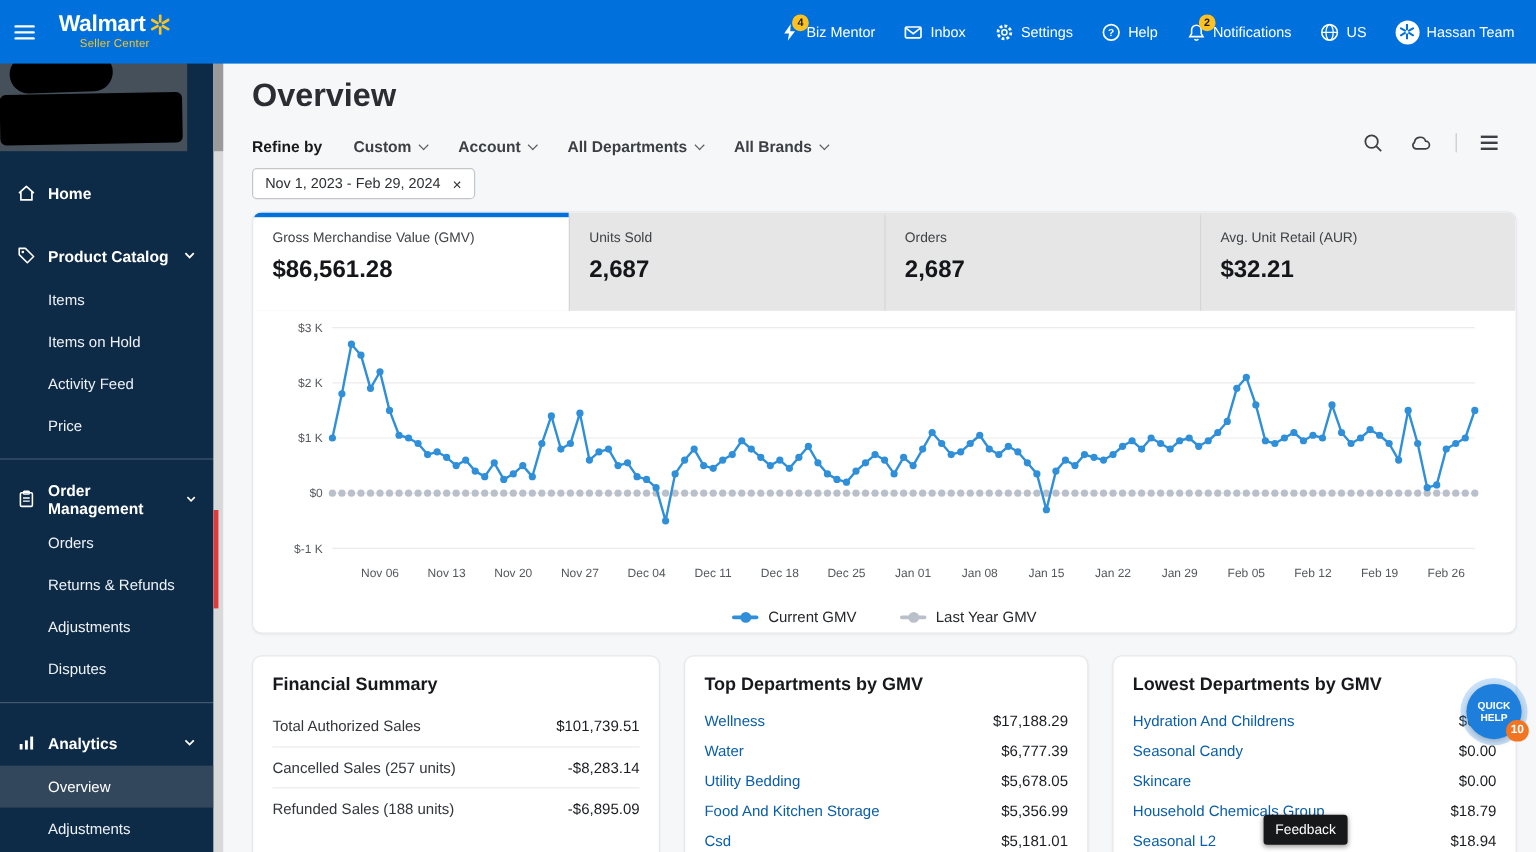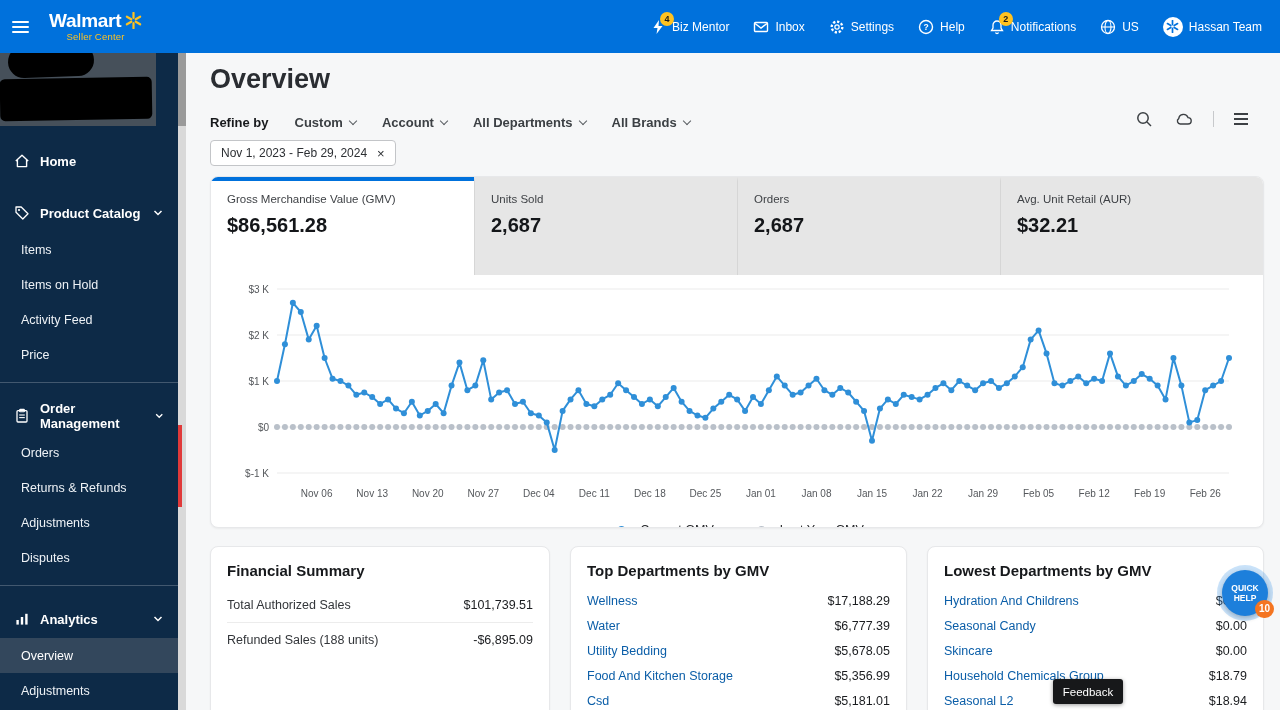--- a/index.html
+++ b/index.html
@@ -46,21 +46,21 @@
   .redact.r2 { left:0px; top:38px; width:152px; height:42px; border-radius:5px; transform:rotate(-1deg); }
   .side-nav { padding-top:16px; }
   .side-item {
     display:flex; align-items:center; gap:10px; padding:0 14px; height:38px;
     font-size:13px; font-weight:700; cursor:pointer;
   }
   .sicon { width:16px; height:16px; flex:0 0 16px; }
   .side-chev { width:12px; height:12px; margin-left:auto; }
   .group { margin-top:14px; }
   .side-sub {
-    display:flex; align-items:center; height:35px; padding-left:21px;
+    display:flex; align-items:center; height:35px; padding-left:40px;
     font-size:12.5px; color:#eef2f6; cursor:pointer;
   }
   .side-sub.active { background:#33475c; color:#fff; }
   .side-divider { height:1px; background:rgba(255,255,255,0.22); margin:10px 0 0 0; }
 
   
   .scroll-strip { position:absolute; left:178px; top:40px; width:8px; height:670px; background:#d9d9d9; z-index:21; }
   .scroll-thumb-top { position:absolute; left:0; top:2px; width:8px; height:84px; background:#9a9a9a; }
   .scroll-thumb-red { position:absolute; left:0; top:385px; width:4px; height:82px; background:#e03a3a; cursor:grab; }
 
@@ -85,21 +85,21 @@
     font-size:12px; color:#2c2f33; cursor:pointer;
   }
   .chip-close { font-size:13px; color:#2c2f33; cursor:pointer; line-height:1; }
 
   
   .big-card {
     position:absolute; left:24px; top:136px; width:1054px; height:352px;
     background:#fff; border:1px solid #e7e8ea; border-radius:8px;
     box-shadow:0 1px 2px rgba(0,0,0,0.05); overflow:hidden;
   }
-  .tabs-row { display:flex; height:98px; background:#e6e6e6; }
+  .tabs-row { display:flex; height:82px; background:#e6e6e6; }
   .metric-tab { flex:1 1 25%; padding:12px 16px 0 16px; cursor:pointer; border-top:4px solid transparent; position:relative; }
   .metric-tab + .metric-tab { border-left:1px solid #d6d6d6; }
   .metric-tab.selected { background:#fff; border-top:4px solid #0071dc; }
   .metric-label { font-size:11.5px; color:#3f4246; }
   .metric-value { font-size:20px; font-weight:700; color:#141619; margin-top:9px; }
   .chart-wrap { position:relative; height:236px; }
   #gmv-chart { display:block; margin:4px 0 0 14px; }
   .legend-row { display:flex; align-items:center; justify-content:center; gap:36px; height:30px; }
   .legend-item { display:flex; align-items:center; gap:8px; font-size:12.5px; color:#26282b; cursor:pointer; }
   .legend-line { position:relative; width:22px; height:3px; border-radius:2px; display:inline-block; }
@@ -681,20 +681,24 @@
     </section>
 
     <section class="bottom-card financial">
       <div class="card-title">Financial Summary</div>
       <div class="rows rows-lines">
           <div class="card-row">
             <span class="row-label">Total Authorized Sales</span>
             <span class="row-value">$101,739.51</span>
           </div>
           <div class="card-row">
+            <span class="row-label">Cancelled Sales (257 units)</span>
+            <span class="row-value">-$8,283.14</span>
+          </div>
+          <div class="card-row">
             <span class="row-label">Refunded Sales (188 units)</span>
             <span class="row-value">-$6,895.09</span>
           </div>
         </div>
     </section>
 
     <section class="bottom-card topdept">
       <div class="card-title">Top Departments by GMV</div>
       <div class="rows rows-plain">
           <div class="card-row">

